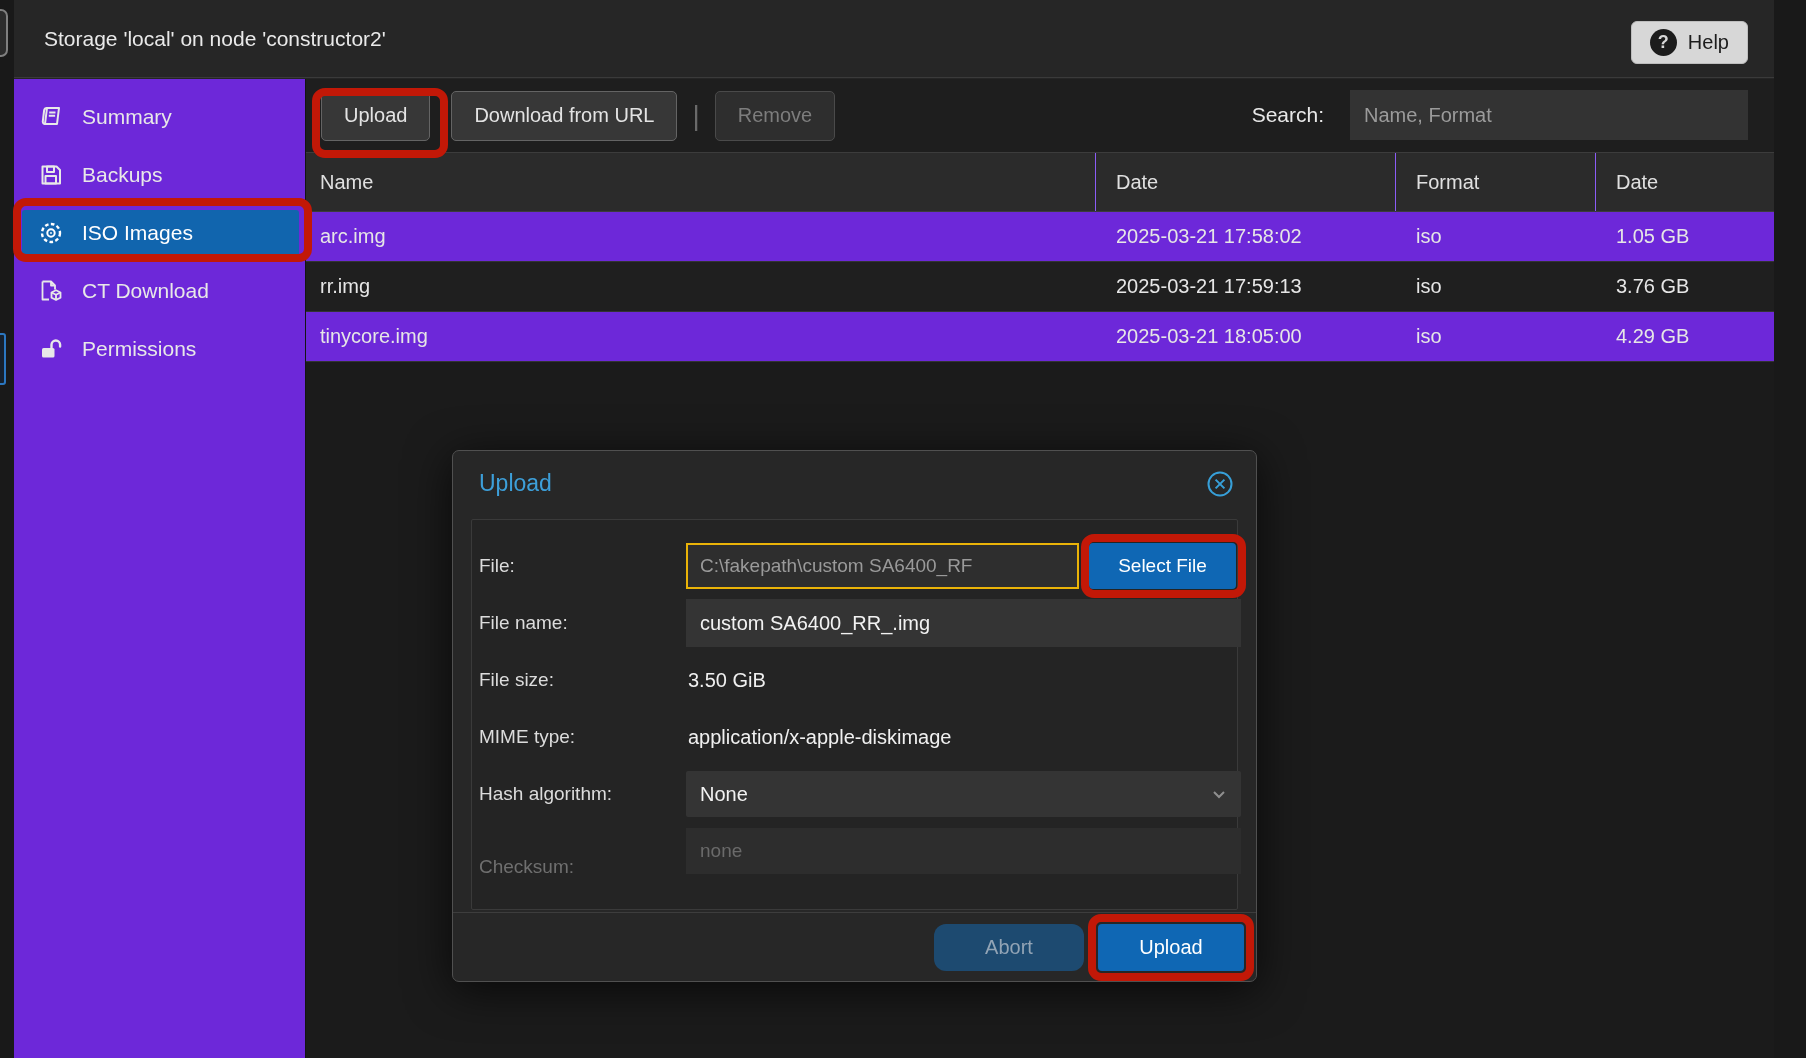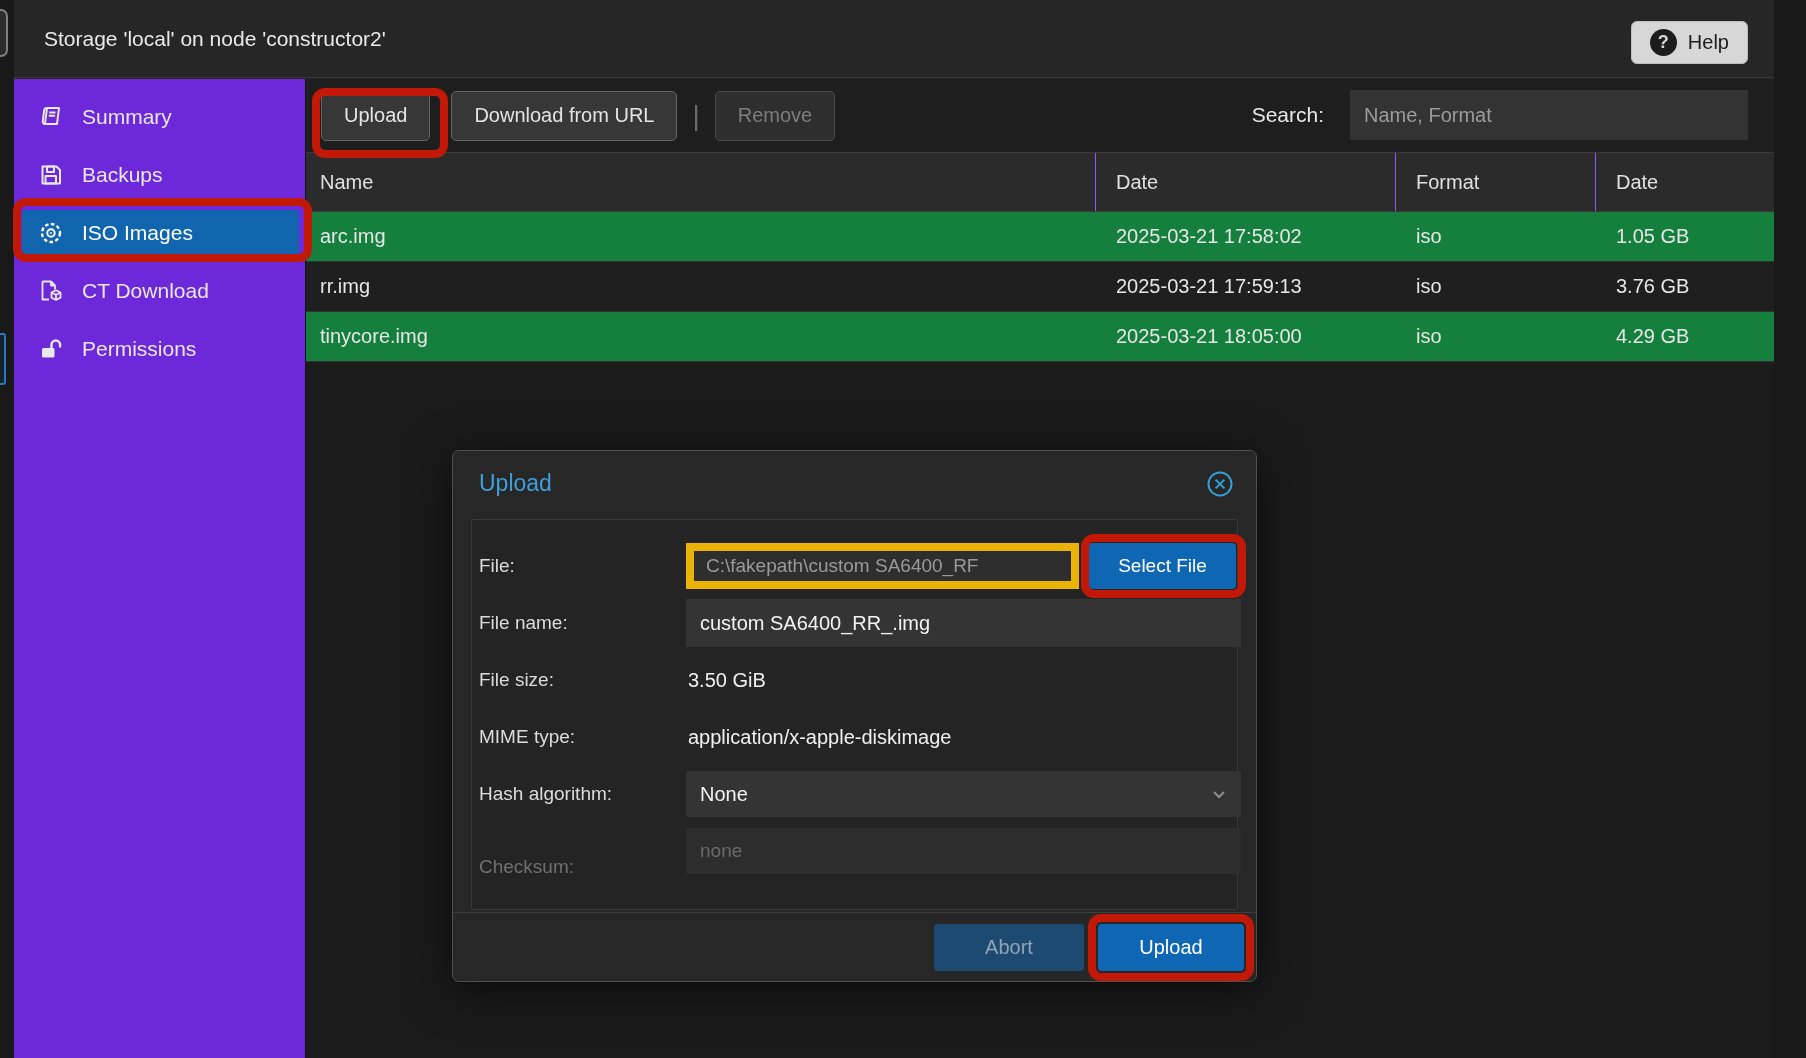--- a/index.html
+++ b/index.html
@@ -55,21 +55,21 @@
 
   
   .table { position:absolute; top:73px; left:0; right:0; }
   .thead, .trow { display:grid; grid-template-columns:790px 300px 200px 1fr; }
   .thead { height:60px; background:#2b2b2b; border-top:1px solid #3c3c3c;
     border-bottom:1px solid #3c3c3c; }
   .th { display:flex; align-items:center; padding-left:14px; font-size:20px; color:#e0e0e0;
     border-right:1px solid #8b5cf6; cursor:pointer; }
   .th.c2,.th.c3,.th.c4 { padding-left:20px; }
   .th.c4 { border-right:none; }
-  .trow { height:50px; background:#15803d; border-bottom:1px solid #333333;
+  .trow { height:50px; background:#6d28d9; border-bottom:1px solid #333333;
     font-size:20px; color:#e6e6e6; cursor:pointer; }
   .trow.alt { background:#1f1f1f; }
   .td { display:flex; align-items:center; padding-left:14px; overflow:hidden; white-space:nowrap; }
   .td.c2,.td.c3,.td.c4 { padding-left:20px; }
 
   
   .annot { position:absolute; border:8px solid #c21807; border-radius:13px;
     pointer-events:none; z-index:60; }
 
   
@@ -79,38 +79,38 @@
   .dlg-title { position:absolute; left:26px; top:19px; font-size:23px; color:#3d9fd9; }
   .dlg-close { position:absolute; right:22px; top:19px; width:28px; height:28px; cursor:pointer; }
   .dlg-inner { position:absolute; left:18px; right:18px; top:68px; bottom:71px;
     border:1px solid #3a3a3a; background:#242424; border-radius:2px; }
   .f-label { position:absolute; left:26px; transform:translateY(-50%); font-size:19px;
     color:#dcdcdc; }
   .f-label.dim { color:#6f6f6f; }
   .f-static { position:absolute; left:235px; transform:translateY(-50%); font-size:20px;
     color:#f0f0f0; }
   .file-input { position:absolute; left:233px; top:92px; width:393px; height:46px;
-    background:#2e2e2e; border:8px solid #eab308; color:#9a9a9a; font-size:19px;
+    background:#2e2e2e; border:2px solid #eab308; color:#9a9a9a; font-size:19px;
     padding:0 12px; outline:none; font-family:inherit; }
   .select-file-btn { position:absolute; left:636px; top:92px; width:147px; height:46px;
     background:#0f67b4; color:#ffffff; font-size:19px; border:none; border-radius:4px;
     cursor:pointer; font-family:inherit; }
   .filename-field { position:absolute; left:233px; top:148px; width:555px; height:48px;
     background:#343434; border:none; color:#f2f2f2; font-size:20px; padding:0 14px;
     outline:none; font-family:inherit; }
   .hash-select { position:absolute; left:233px; top:320px; width:555px; height:46px;
     background:#343434; color:#f2f2f2; font-size:20px; padding:0 14px; display:flex;
     align-items:center; justify-content:space-between; cursor:pointer; border-radius:2px; }
   .checksum-input { position:absolute; left:233px; top:377px; width:555px; height:46px;
     background:#2d2d2d; border:none; color:#6a6a6a; font-size:19px; padding:0 14px;
     outline:none; font-family:inherit; }
   .checksum-input::placeholder { color:#6a6a6a; }
   .dlg-footer-sep { position:absolute; left:0; right:0; top:461px; border-top:1px solid #3d3d3d; }
   .abort-btn { position:absolute; left:481px; top:473px; width:150px; height:47px;
-    background:#1d4a70; color:#92a4b5; font-size:20px; border:none; border-radius:4px;
+    background:#1d4a70; color:#92a4b5; font-size:20px; border:none; border-radius:12px;
     font-family:inherit; cursor:default; }
   .upload-btn { position:absolute; left:645px; top:473px; width:146px; height:47px;
     background:#0f67b4; color:#ffffff; font-size:20px; border:none; border-radius:4px;
     font-family:inherit; cursor:pointer; }
 </style>
 </head>
 <body>
 
 <div class="stage">
 

